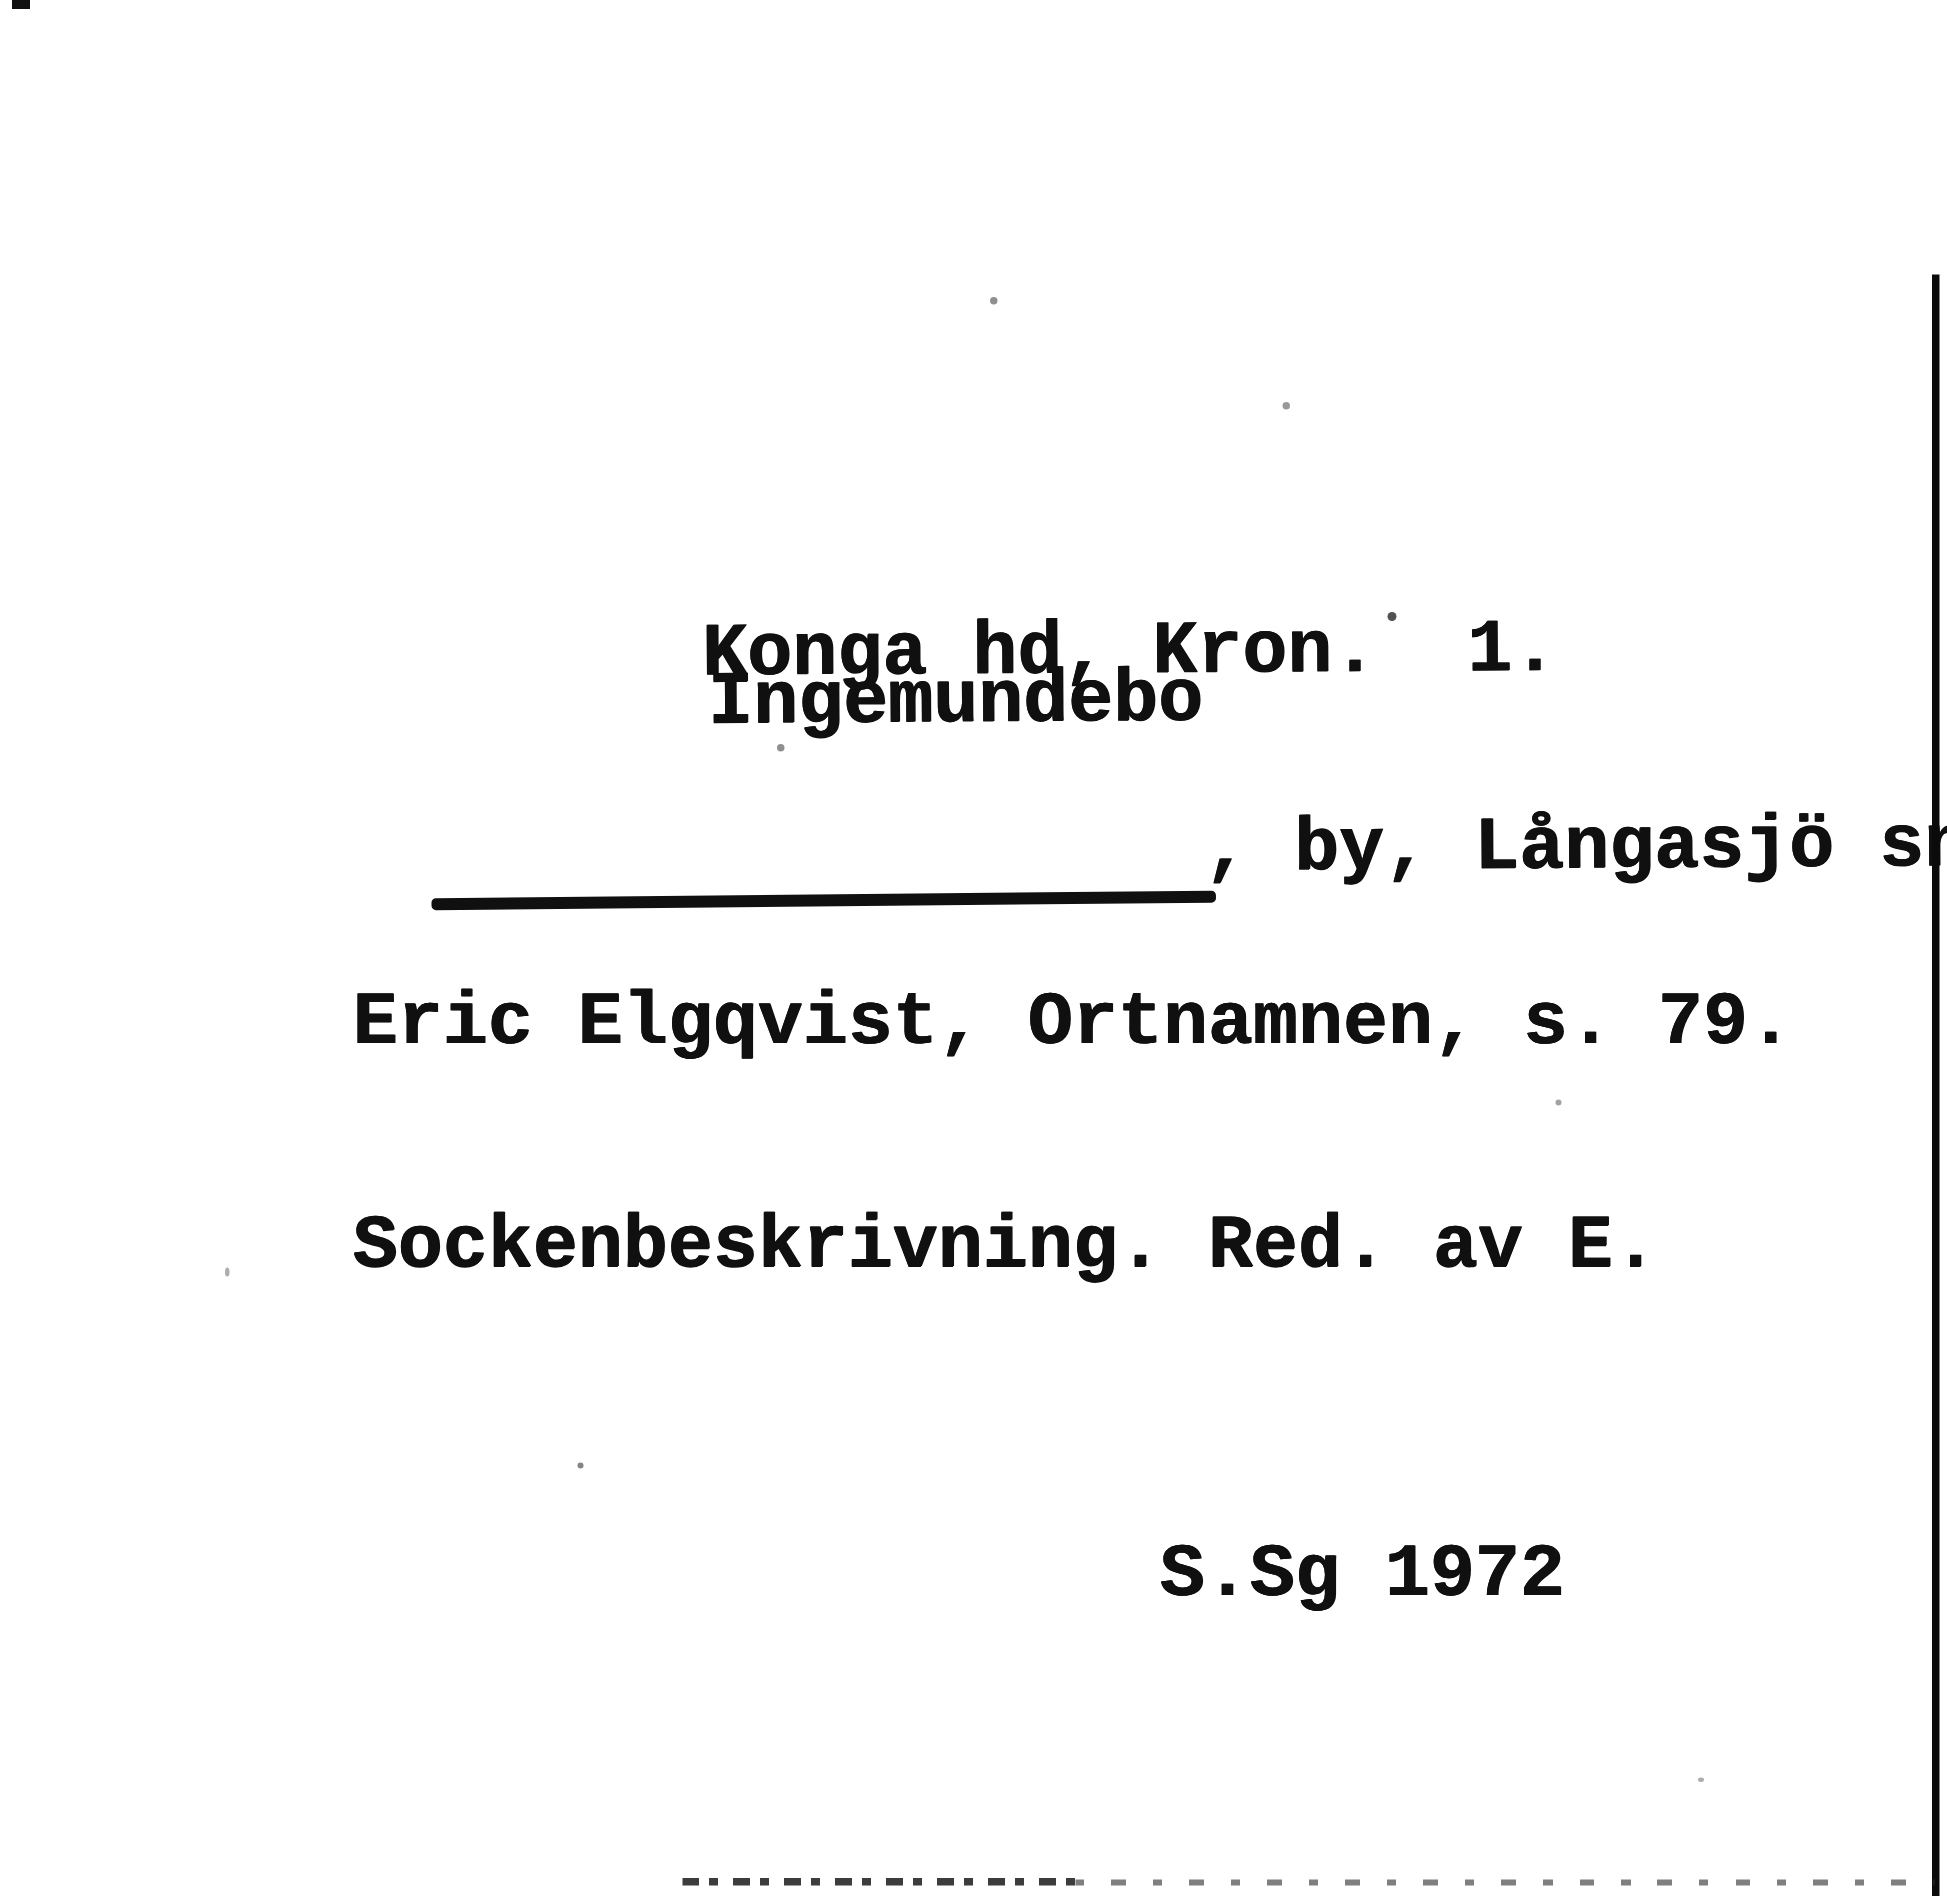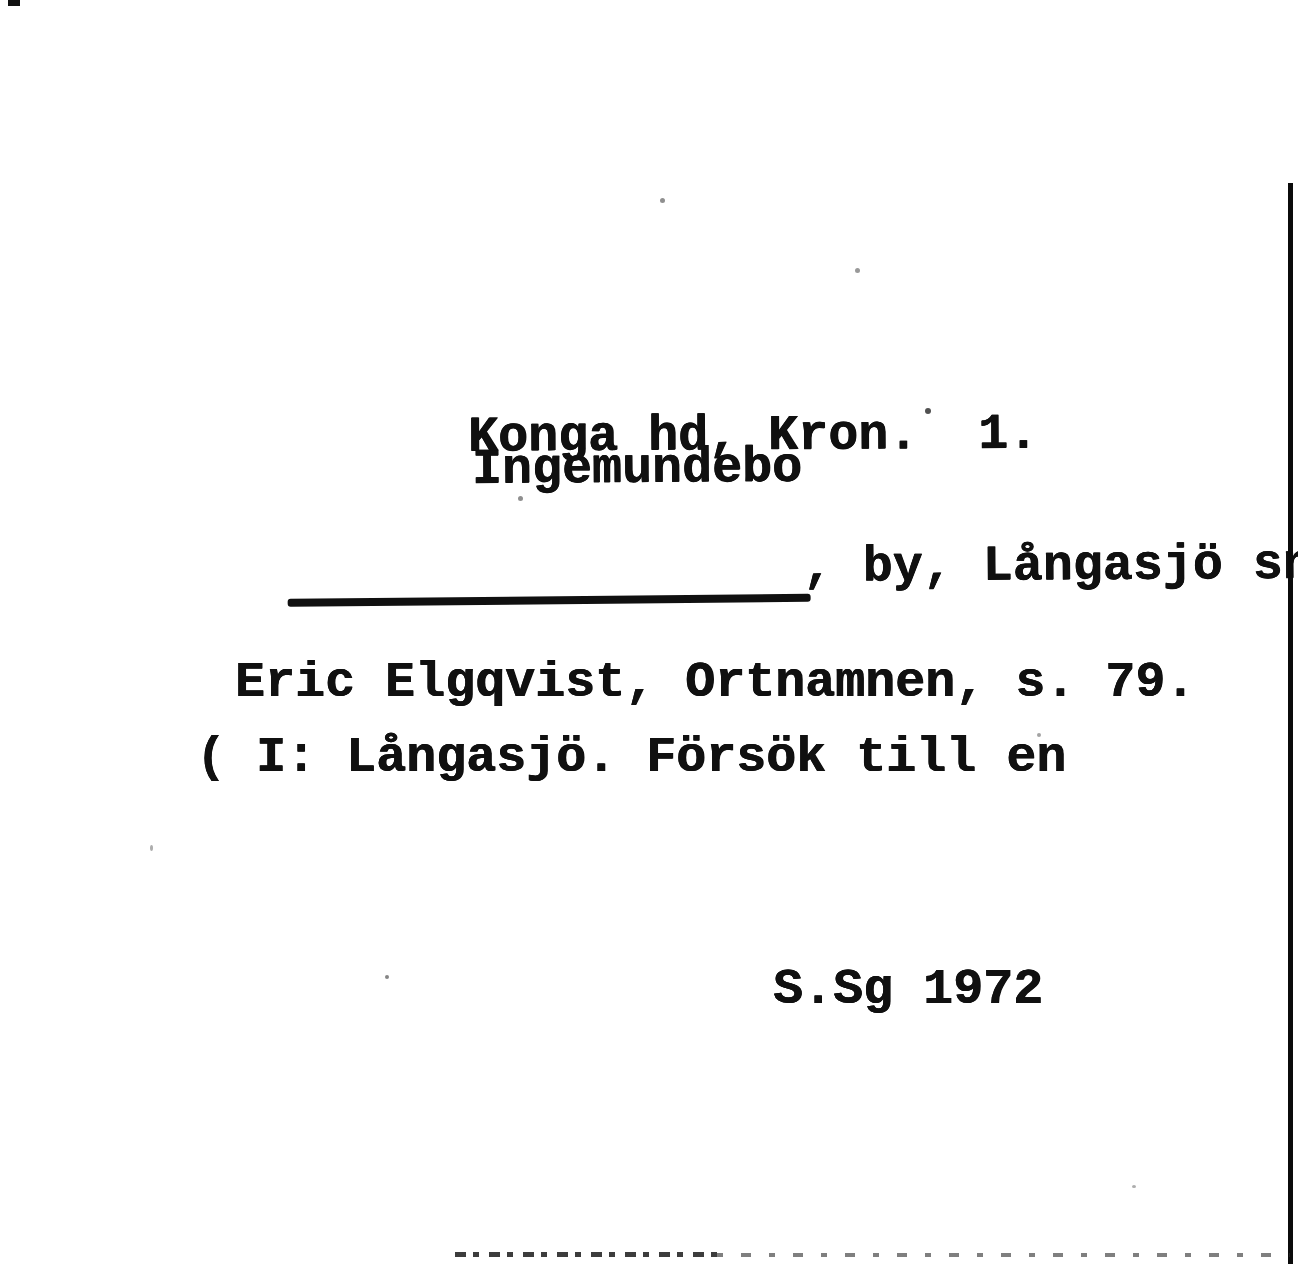--- a/index.html
+++ b/index.html
@@ -29,21 +29,21 @@
     text-shadow: 0.6px 0 0 currentColor, 0 0.4px 0 currentColor;
   }
   
   .l-title     { top: 343px;  left: 172px; transform: rotate(-0.35deg); }
   .l-subtitle  { top: 411px;  left: 468px; transform: rotate(-0.3deg); }
   .l-heading   { top: 586px;  left: 235px; }
   .l-reference { top: 658px;  left: 235px; text-align: right; }
   .l-paren1    { top: 733px;  left: 196px; }
   .l-paren2    { top: 807px;  left: 235px; }
   .l-paren3    { top: 881px;  left: 235px; }
-  .l-signature { top: 965px; left: 773px; text-align: right; }
+  .l-signature { top: 1026px; left: 773px; text-align: right; }
 
   .title-underlined {
     display: inline-block;
     position: relative;
   }
   .title-underline-stroke {
     position: absolute;
     left: -5px; right: -8px;
     bottom: -10px;
     height: 8px;
@@ -107,22 +107,22 @@
       <span>Ingemundebo</span>
       <span class="title-underline-stroke"></span>
     </span><span>, by, Långasjö sn,</span>
   </div>
 
   <div class="tline l-subtitle">Konga hd, Kron.  1.</div>
 
 
   <div class="tline l-reference">Eric Elgqvist, Ortnamnen, s. 79.</div>
 
-  <div class="tline l-paren1">( I: Långasjö. Försök till en</div>
 
+  <div class="tline l-paren2">Sockenbeskrivning. Red. av E.</div>
 
 
   <div class="tline l-signature">S.Sg 1972</div>
 
   <div class="edge-right"></div>
   <div class="edge-bottom-a"></div>
   <div class="edge-bottom-b"></div>
   <div class="corner-mark"></div>
 
   <div class="speck s1"></div>

